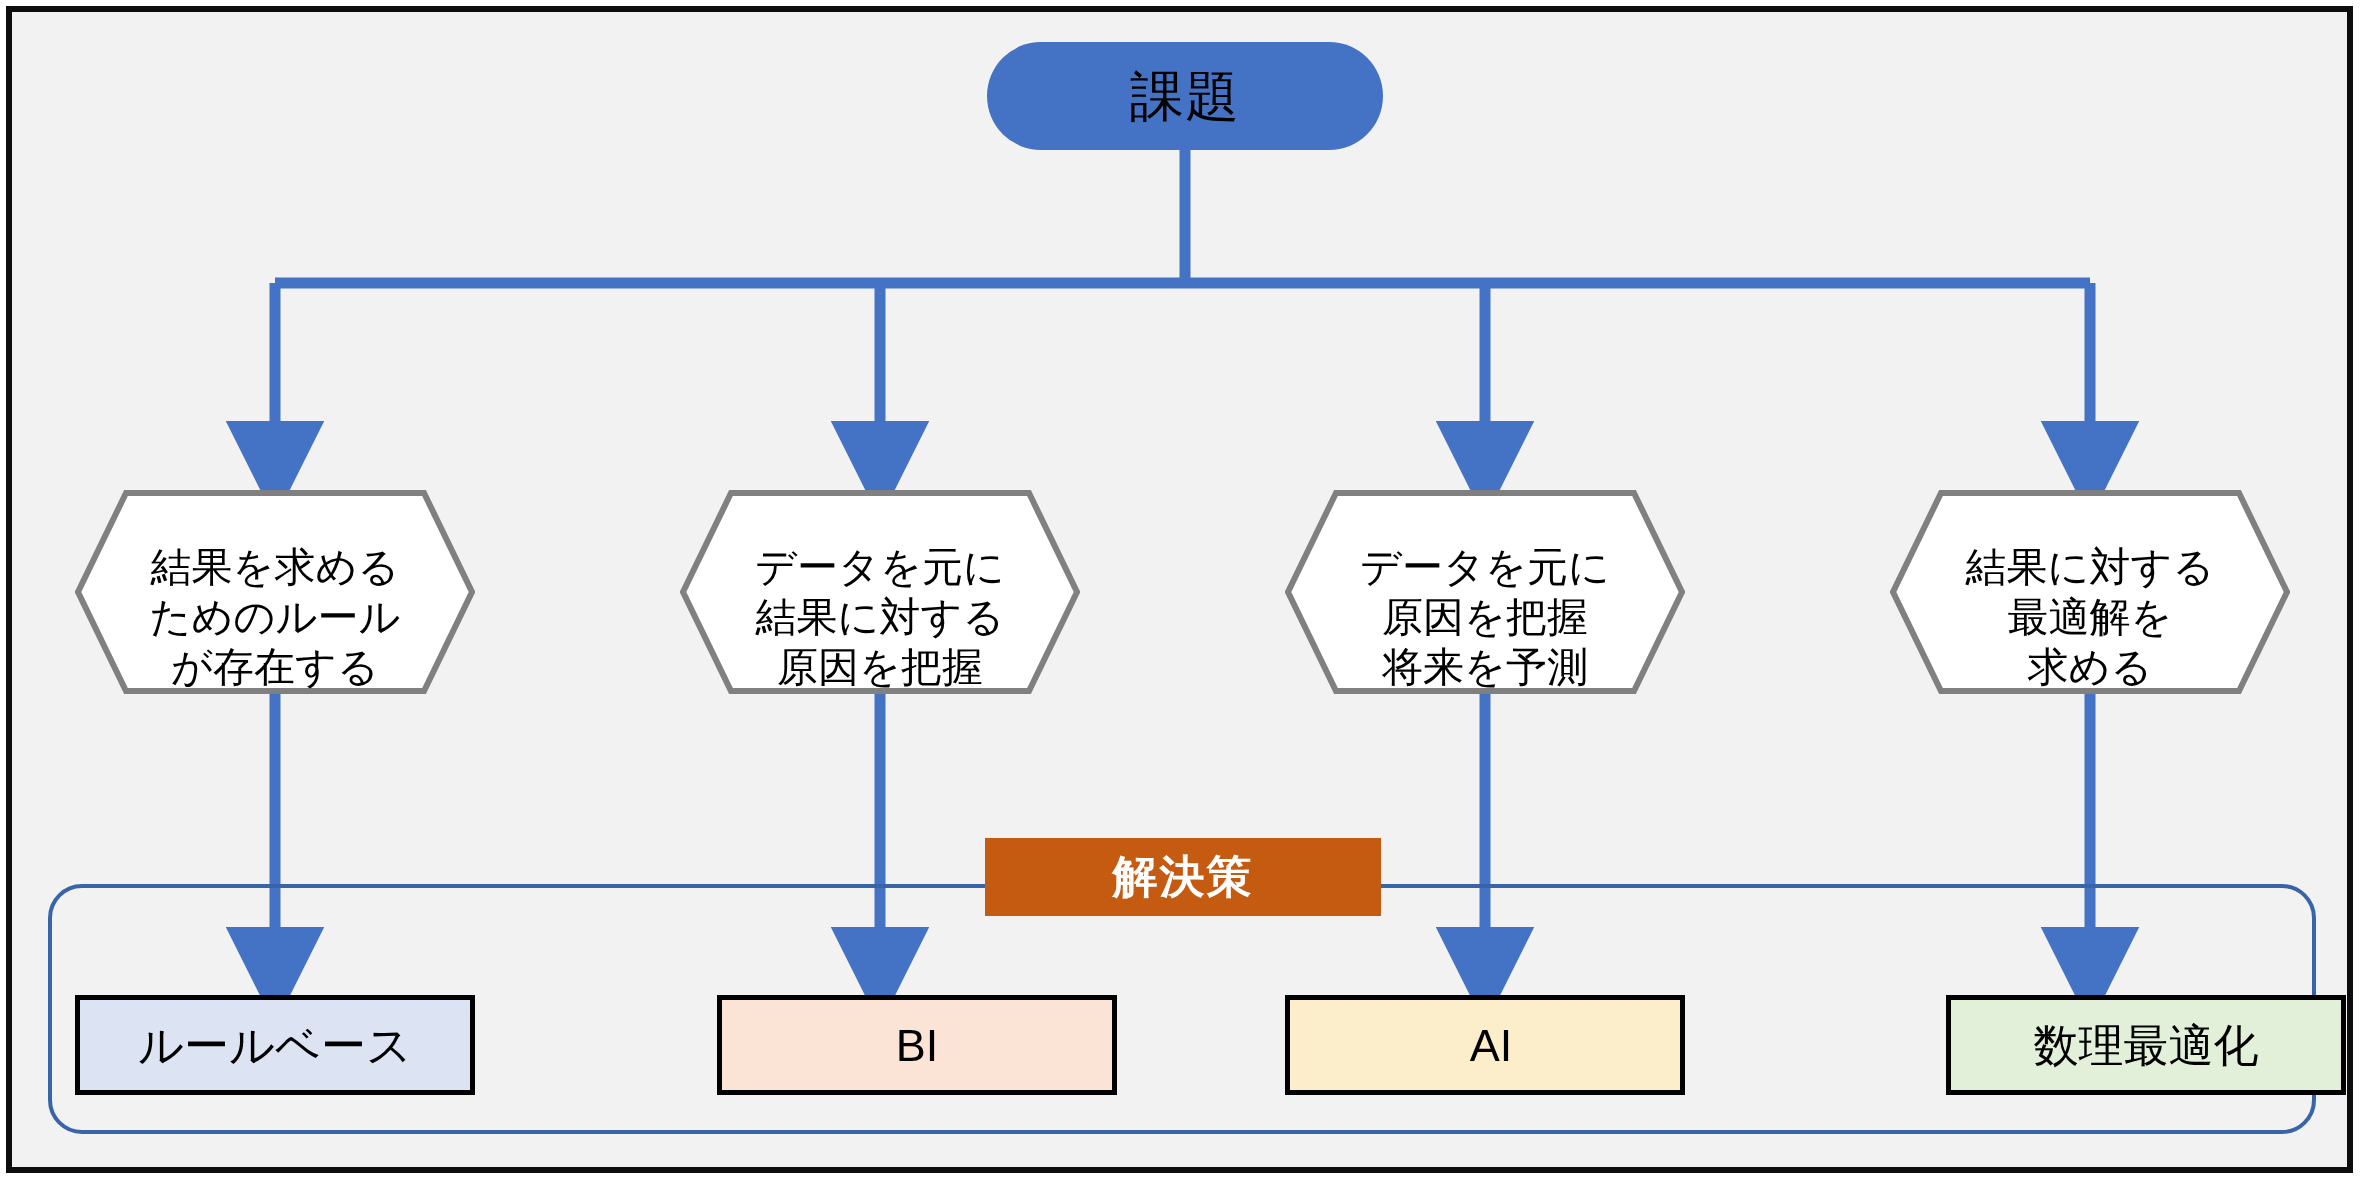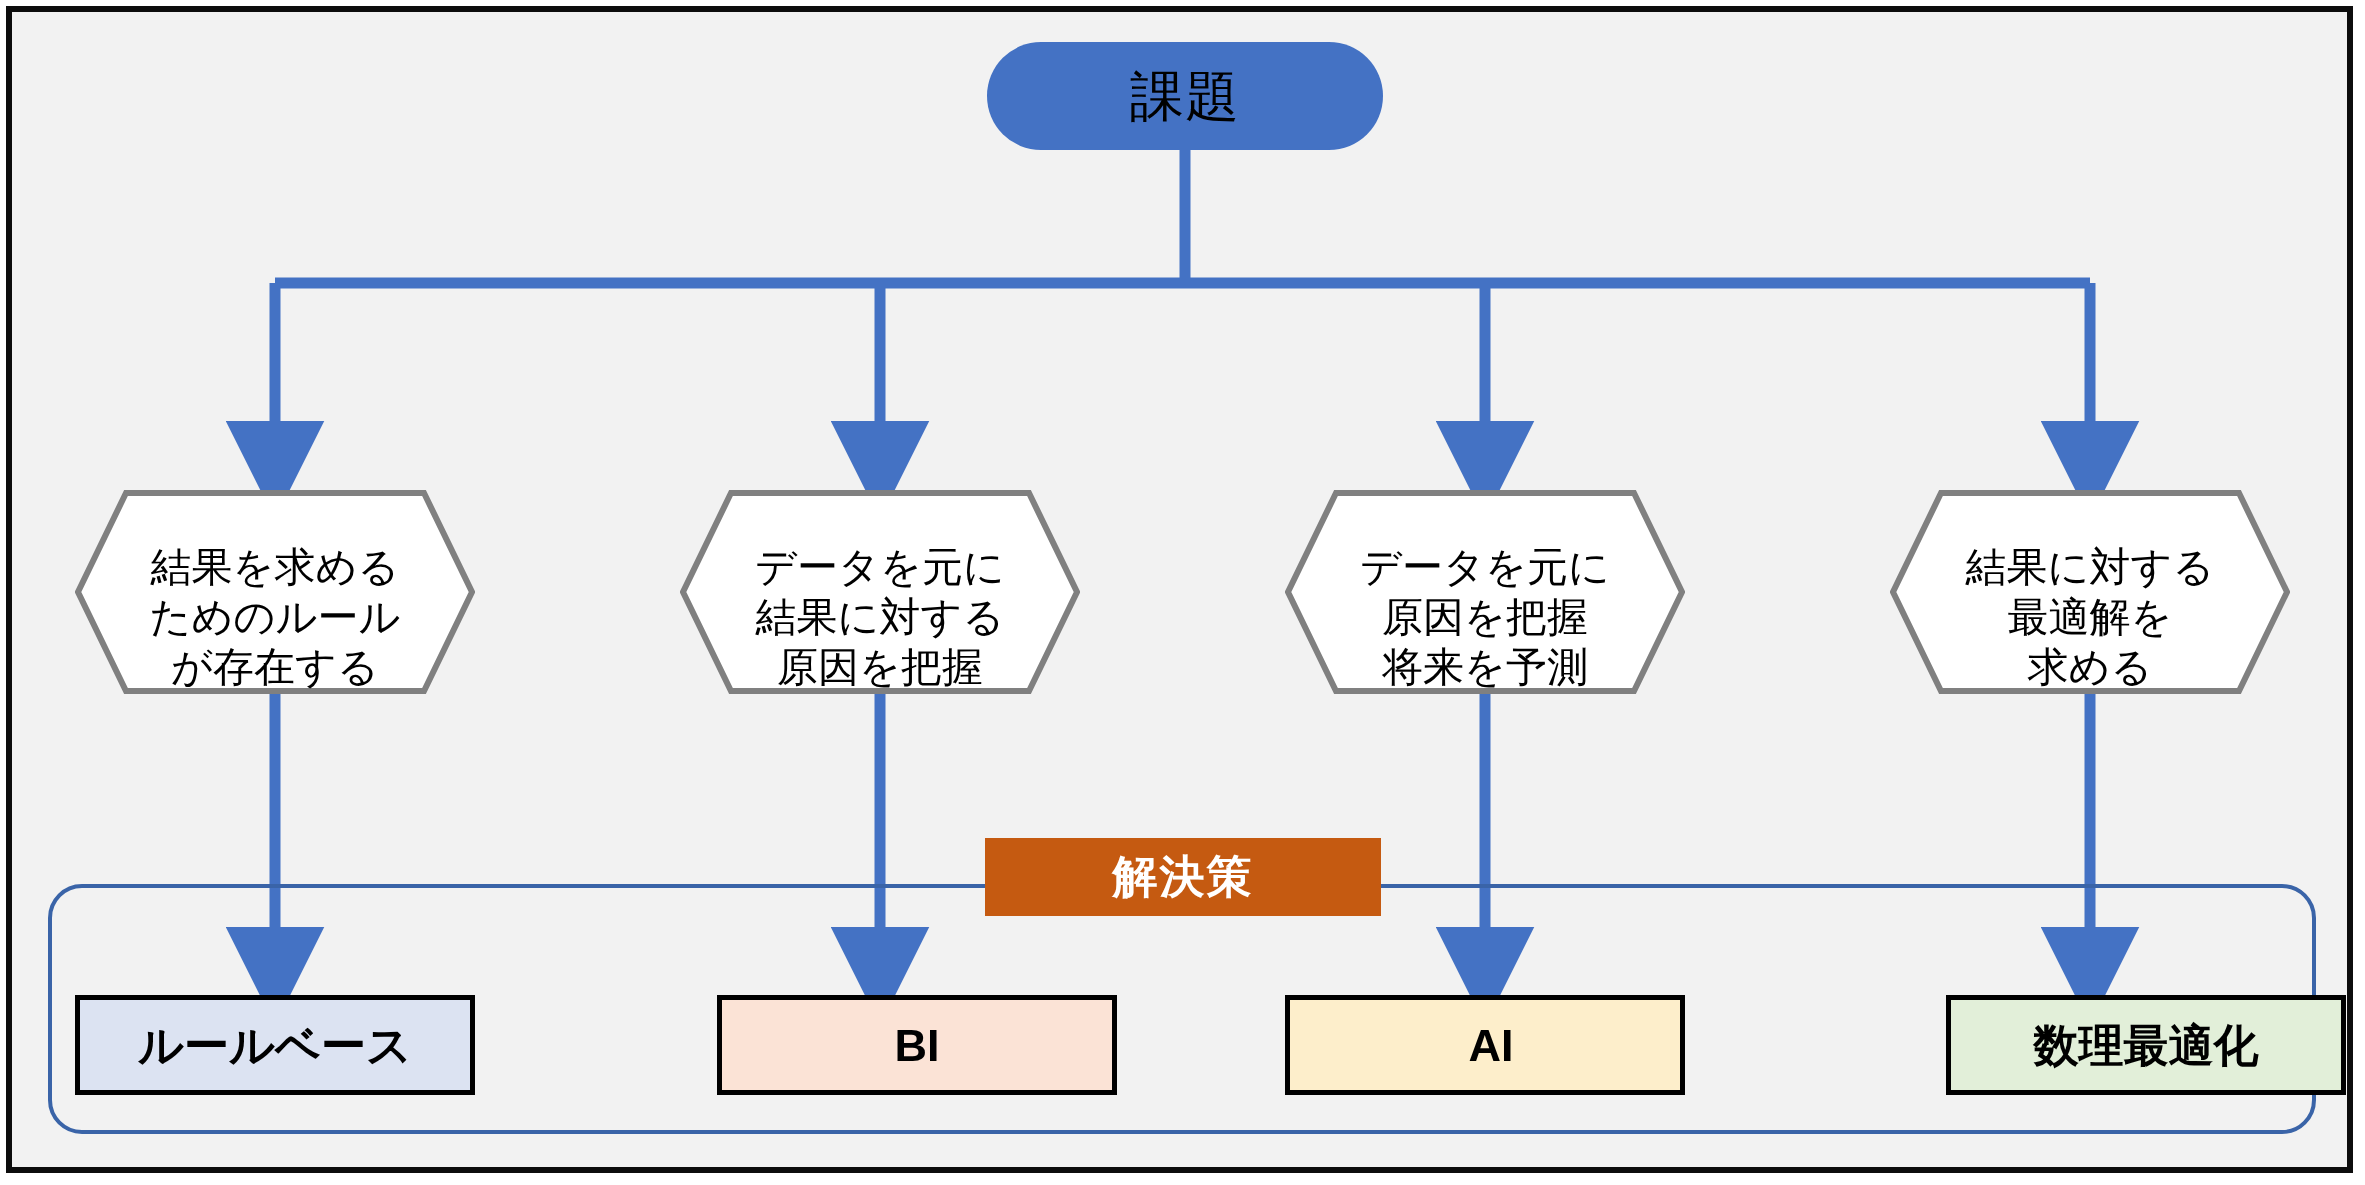--- a/index.html
+++ b/index.html
@@ -124,21 +124,20 @@
   .sol-box {
     position: absolute;
     top: 995px;
     width: 400px;
     height: 100px;
     box-sizing: border-box;
     border: 5px solid #000000;
     display: flex;
     align-items: center;
     justify-content: center;
-    font-weight: bold;
   }
   .sol-box .label {
     color: #000000;
     font-size: 45px;
     line-height: 1;
     white-space: nowrap;
   }
 </style>
 </head>
 <body>

